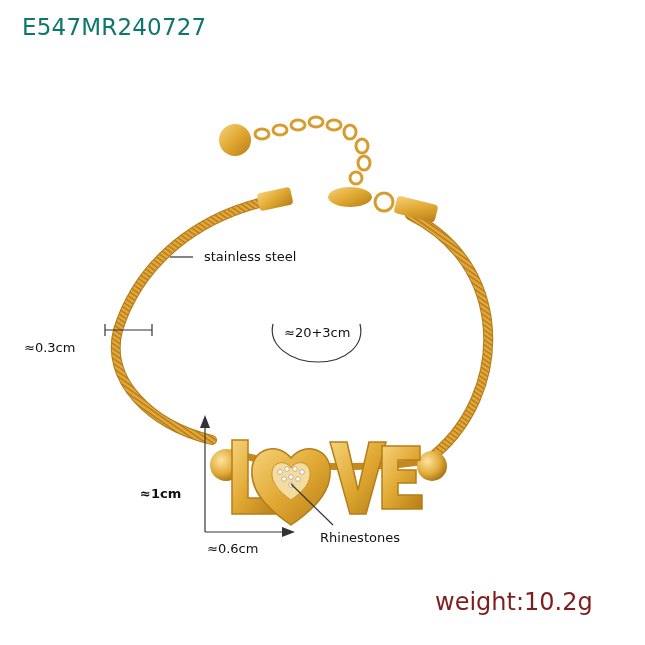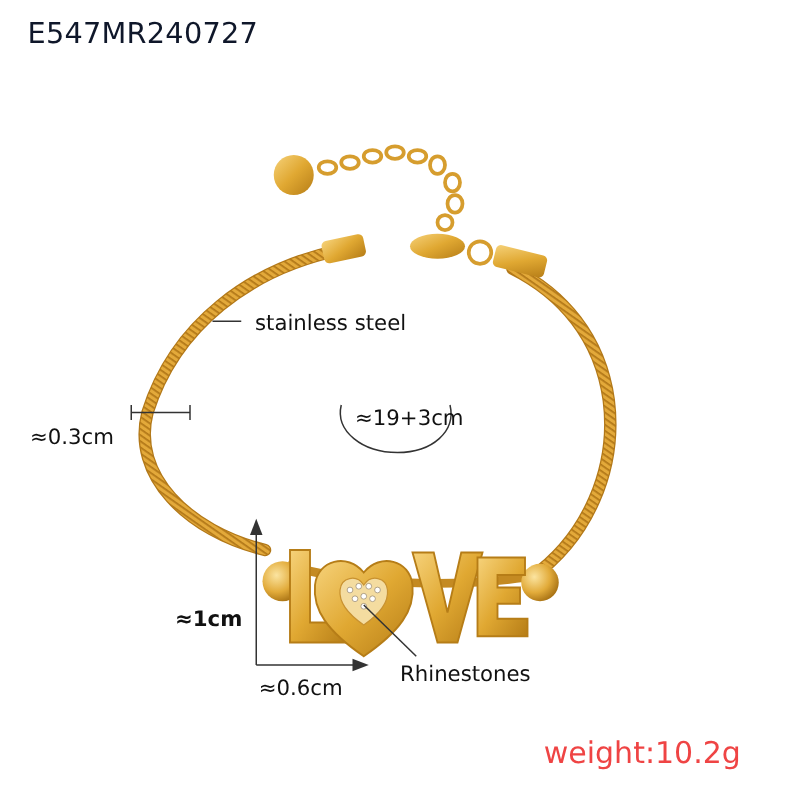--- a/index.html
+++ b/index.html
@@ -1,20 +1,20 @@
 <!DOCTYPE html>
 <html><head>
 <meta charset="utf-8">
 <style>
   html, body { margin:0; padding:0; background:#ffffff; }
   body { width:645px; height:645px; position:relative; overflow:hidden; font-family:"DejaVu Sans", sans-serif; color:#111; }
   .abs { position:absolute; }
-  .sku { left:22px; top:14px; font-size:23px; letter-spacing:0.2px; color:#0f172a; }
-  .label { font-size:17px; color:#111; white-space:nowrap; }
-  .weight { left:435px; top:588px; font-size:24px; color:#ef4444; }
+  .sku { left:22px; top:14px; font-size:23px; letter-spacing:0.2px; color:#0f766e; }
+  .label { font-size:13px; color:#111; white-space:nowrap; }
+  .weight { left:435px; top:588px; font-size:24px; color:#7f1d1d; }
   svg.art { position:absolute; left:0; top:0; }
 </style>
 </head>
 <body>
 
 <div class="abs sku">E547MR240727</div>
 
 <svg class="art" width="645" height="645" viewBox="0 0 645 645">
   <defs>
     <linearGradient id="gold" x1="0" y1="0" x2="1" y2="1">
@@ -98,18 +98,18 @@
     <line x1="205" y1="532" x2="205" y2="422"></line>
     <line x1="205" y1="532" x2="288" y2="532"></line>
     <line x1="291" y1="484" x2="333" y2="525"></line>
   </g>
   <path d="M205,415 L200,428 L210,428 Z" fill="#333"></path>
   <path d="M295,532 L282,527 L282,537 Z" fill="#333"></path>
 </svg>
 
 <div class="abs label" style="left:204px; top:249px;">stainless steel</div>
 <div class="abs label" style="left:24px; top:340px;">≈0.3cm</div>
-<div class="abs label" style="left:284px; top:325px;">≈19+3cm</div>
+<div class="abs label" style="left:284px; top:325px;">≈20+3cm</div>
 <div class="abs label" style="left:140px; top:486px;font-weight:bold;">≈1cm</div>
 <div class="abs label" style="left:207px; top:541px;text-align:center;">≈0.6cm</div>
 <div class="abs label" style="left:320px; top:530px;">Rhinestones</div>
 
 <div class="abs weight">weight:10.2g</div>
 
 </body></html>

